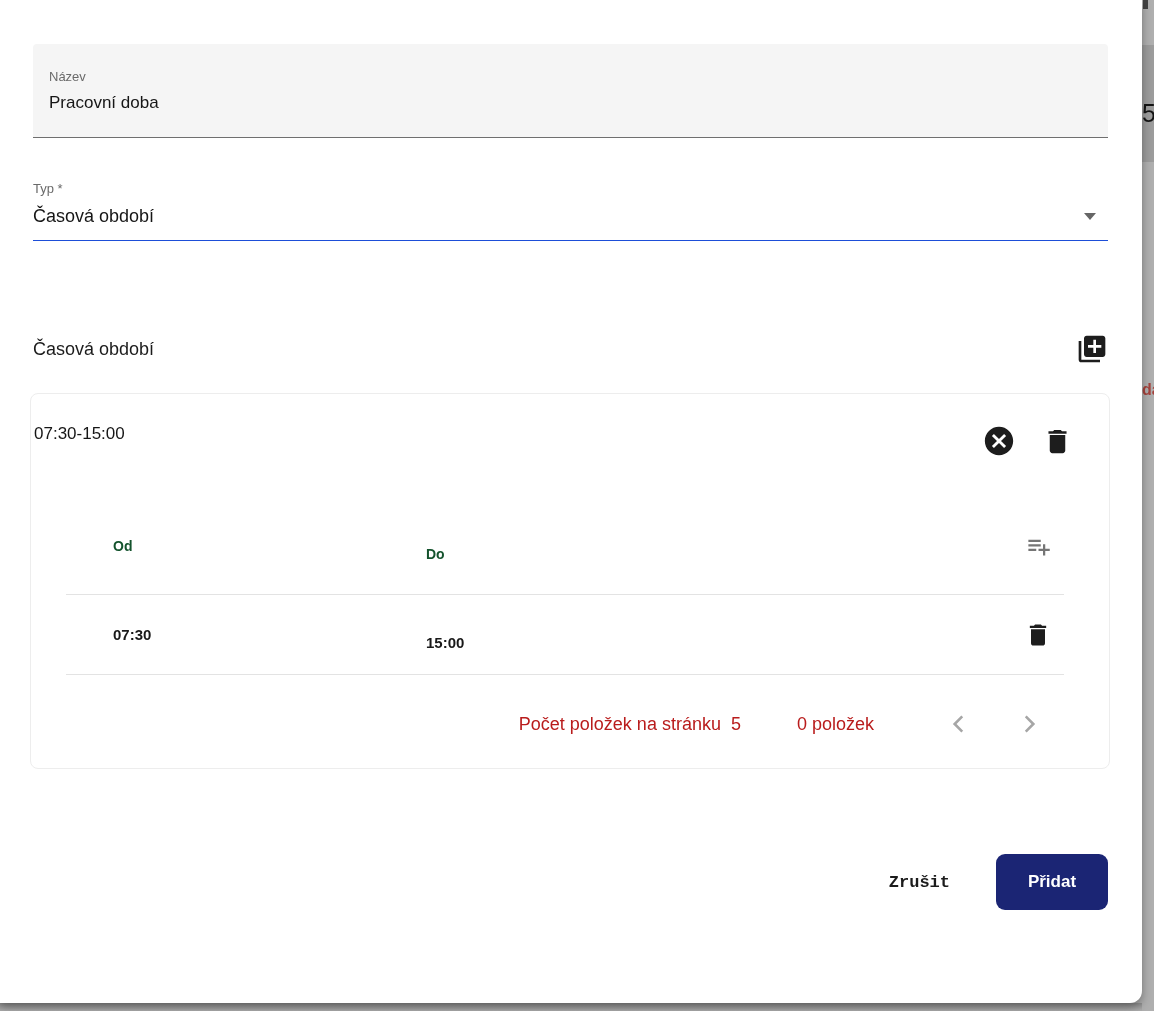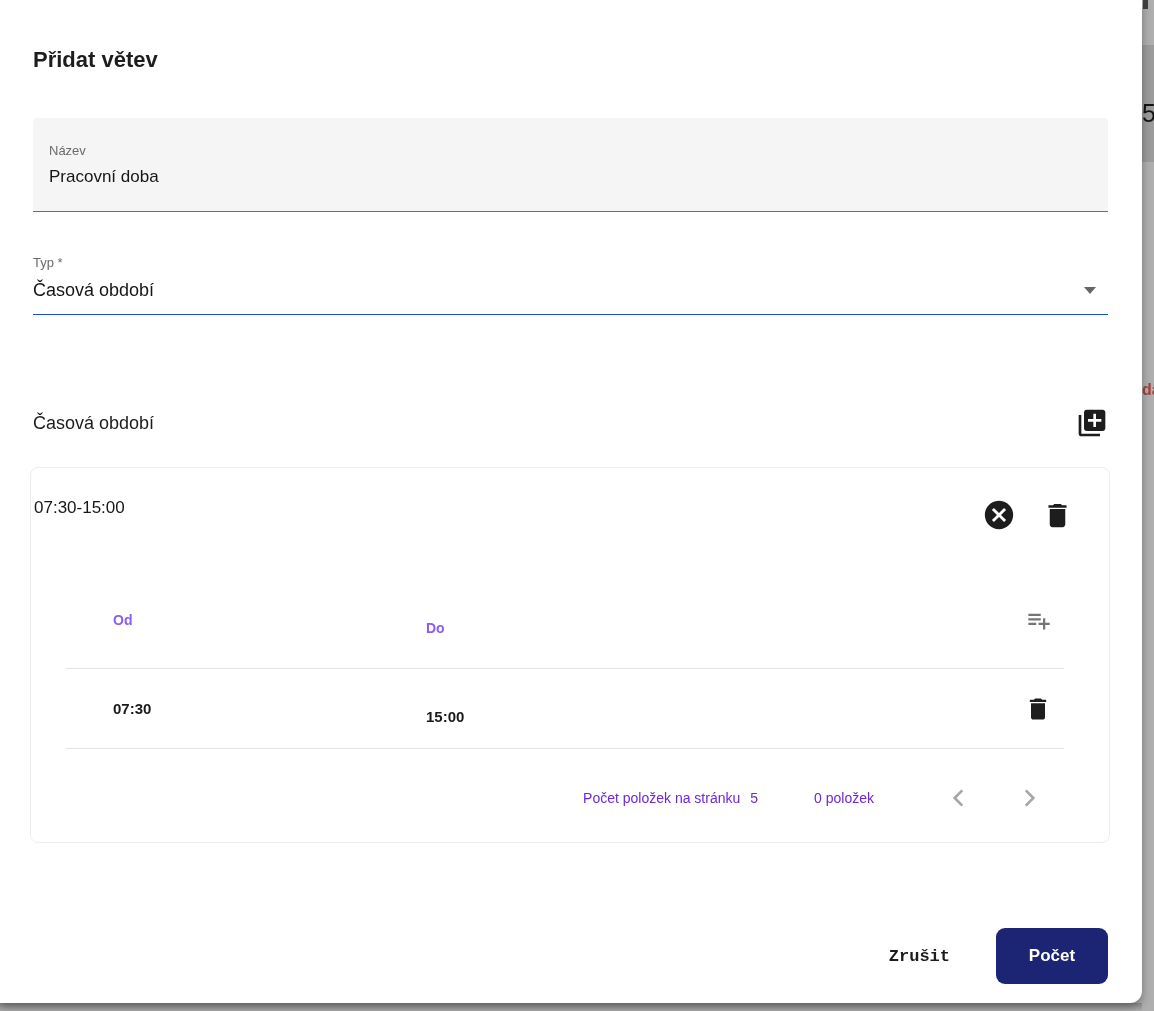--- a/index.html
+++ b/index.html
@@ -61,28 +61,28 @@
   .panel-header-inner { display:flex; align-items:flex-start; height:56px; width:100%; justify-content:space-between; }
   .panel-title { font-size:17px; color:#161616; }
   .panel-icons { display:flex; align-items:center; gap:26px; }
   
   .table { margin:0 45px 0 35px; }
   .thead { height:56px; margin-top:38px; display:flex; align-items:center; padding-left:47px; }
   .trow  { height:79px; display:flex; align-items:center; padding-left:47px; }
   .col-od { width:313px; }
   .col-do { flex:1;margin-top:15px; }
   .col-actions { width:60px; display:flex; justify-content:flex-end; padding-right:12px; }
-  .th { font-size:14px; font-weight:700; color:#8b5cf6; }
+  .th { font-size:14px; font-weight:700; color:#14532d; }
   .td { font-size:15px; color:#191919;font-weight:bold; }
   .divider { border-bottom:1px solid #e3e3e3; margin-top:20px; }
   .divider2 { border-bottom:1px solid #e3e3e3; }
   
   .paginator {
     height:70px; margin-top:14px; display:flex; align-items:center; justify-content:flex-end;
-    font-size:14px; color:#6d28d9; padding-right:20px;
+    font-size:18px; color:#b91c1c; padding-right:20px;
   }
   .pg-size-label { margin-right:10px; }
   .pg-range { margin-left:56px; }
   .pg-nav { display:flex; align-items:center; margin-left:70px; gap:40px; }
   .pg-btn { width:30px; height:30px; display:flex; align-items:center; justify-content:center; background:none; border:none; cursor:default; }
   
   .actions { margin-top:85px; height:56px; display:flex; align-items:center; justify-content:flex-end; gap:40px; }
   .btn-text { background:none; border:none; font-family:Liberation Mono, monospace; font-size:17px; font-weight:700; color:#1c1c1c; cursor:pointer; padding:10px 6px; }
   .btn-filled {
     border:none; font-family:inherit; width:112px; height:56px; border-radius:9px;
@@ -98,21 +98,20 @@
   <div class="backdrop">
     <div class="bd-band"></div>
     <div class="bd-scroll"></div>
     <div class="bd-text-top">5</div>
     <div class="bd-text-red" style="color:#a5423c;">da</div>
     <div class="bd-bottom-shade"></div>
   </div>
 
   <div class="dialog">
 
-    <div class="dlg-title">Přidat větev</div>
 
     <div class="field-filled">
       <div class="field-label">Název</div>
       <div class="field-value">Pracovní doba</div>
     </div>
 
     <div class="field-standard">
       <div class="field-label">Typ *</div>
       <div class="field-value">Časová období</div>
       <span class="caret-down"></span>
@@ -205,17 +204,17 @@
                 </svg>
               </span>
             </button>
           </span>
         </div>
       </div>
     </div>
 
     <div class="actions">
       <button class="btn-text">Zrušit</button>
-      <button class="btn-filled" style="background:#1b2574;">Počet</button>
+      <button class="btn-filled" style="background:#1b2574;">Přidat</button>
     </div>
 
   </div>
 </div>
 
 </body></html>

